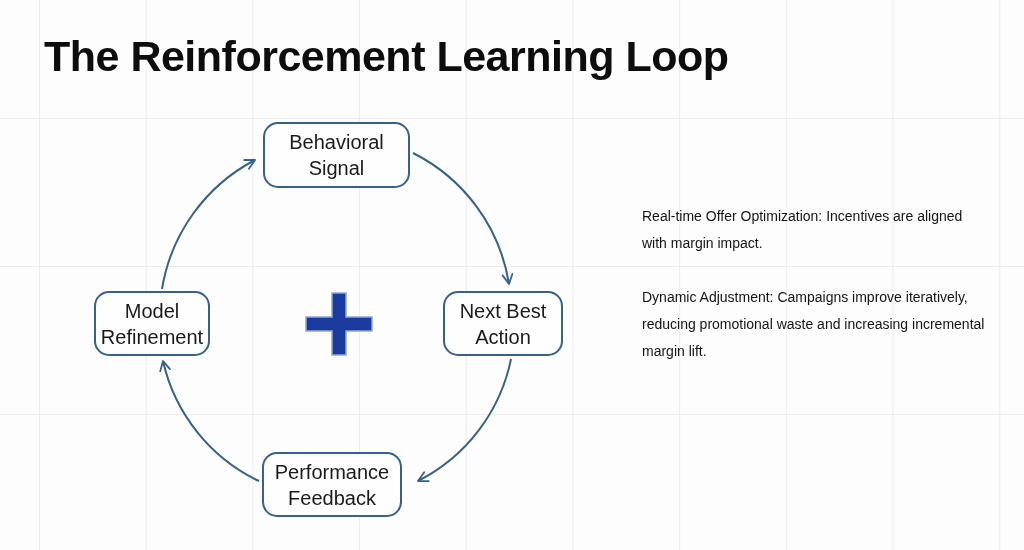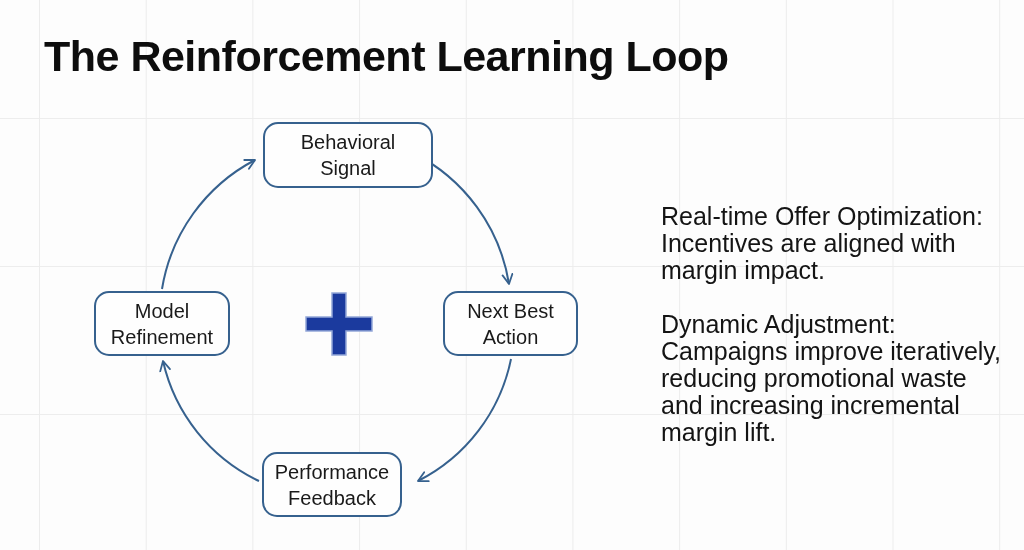--- a/index.html
+++ b/index.html
@@ -48,37 +48,37 @@
     border-radius: 15px;
     display: flex;
     align-items: center;
     justify-content: center;
     text-align: center;
     font-size: 20px;
     line-height: 26px;
     color: #1a1a1a;
   }
   .node .node-label { white-space: pre-line; }
-  .node-behavioral  { left: 263px; top: 122px; width: 170px; height: 66px; }
-  .node-next        { left: 443px; top: 291px; width: 135px; height: 65px; }
-  .node-model       { left: 94px;  top: 291px; width: 136px; height: 65px; }
+  .node-behavioral  { left: 263px; top: 122px; width: 147px; height: 66px; }
+  .node-next        { left: 443px; top: 291px; width: 120px; height: 65px; }
+  .node-model       { left: 94px;  top: 291px; width: 116px; height: 65px; }
   .node-performance { left: 262px; top: 452px; width: 140px; height: 65px; }
   .plus-wrap {
     position: absolute;
     left: 305px;
     top: 292px;
     width: 68px;
     height: 64px;
   }
   .notes {
     position: absolute;
-    left: 661px;
+    left: 642px;
     top: 203px;
     width: 345px;
-    font-size: 25px;
+    font-size: 14px;
     line-height: 27px;
     color: #141414;
   }
   .notes p { margin: 0 0 27px 0; }
 </style>
 </head>
 <body>
 
 <div class="slide">
 

